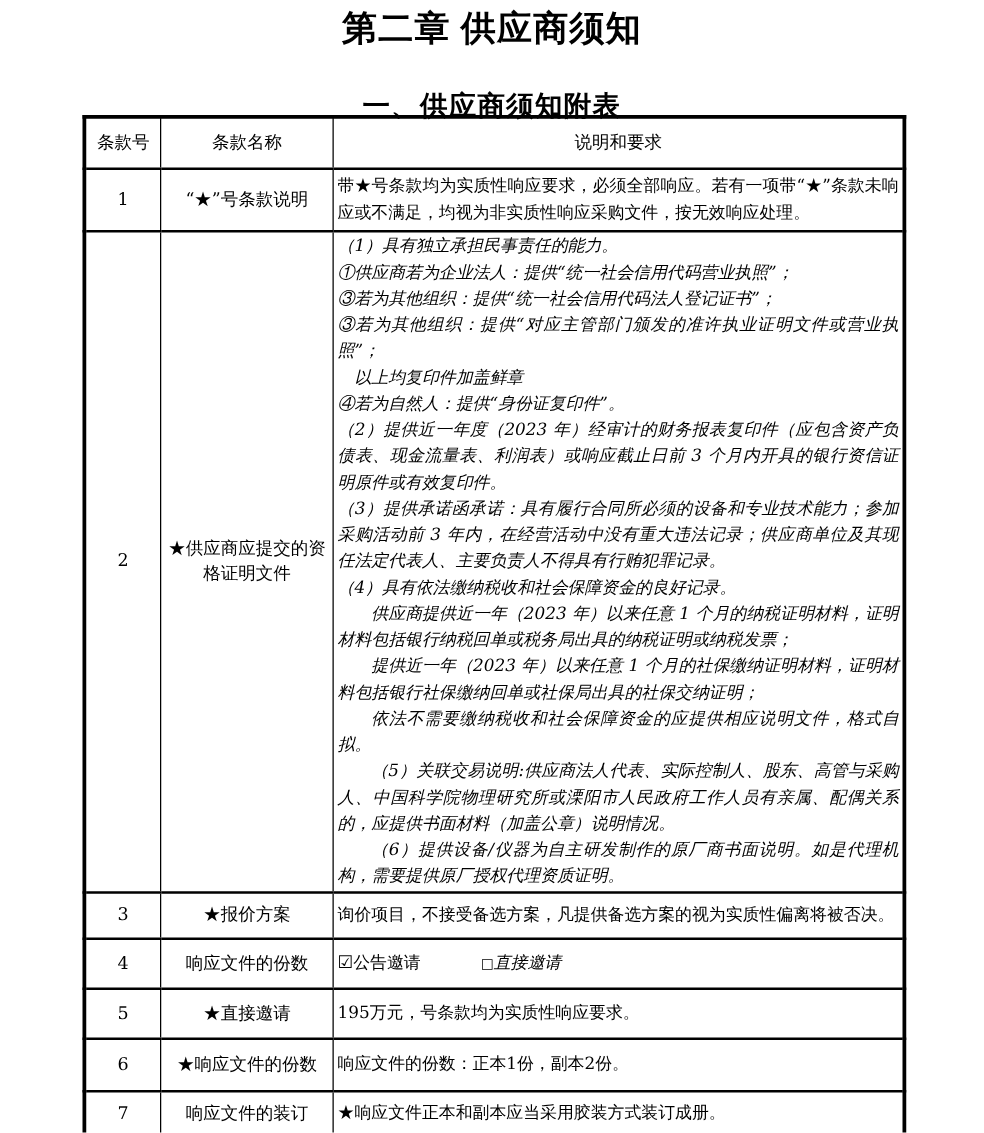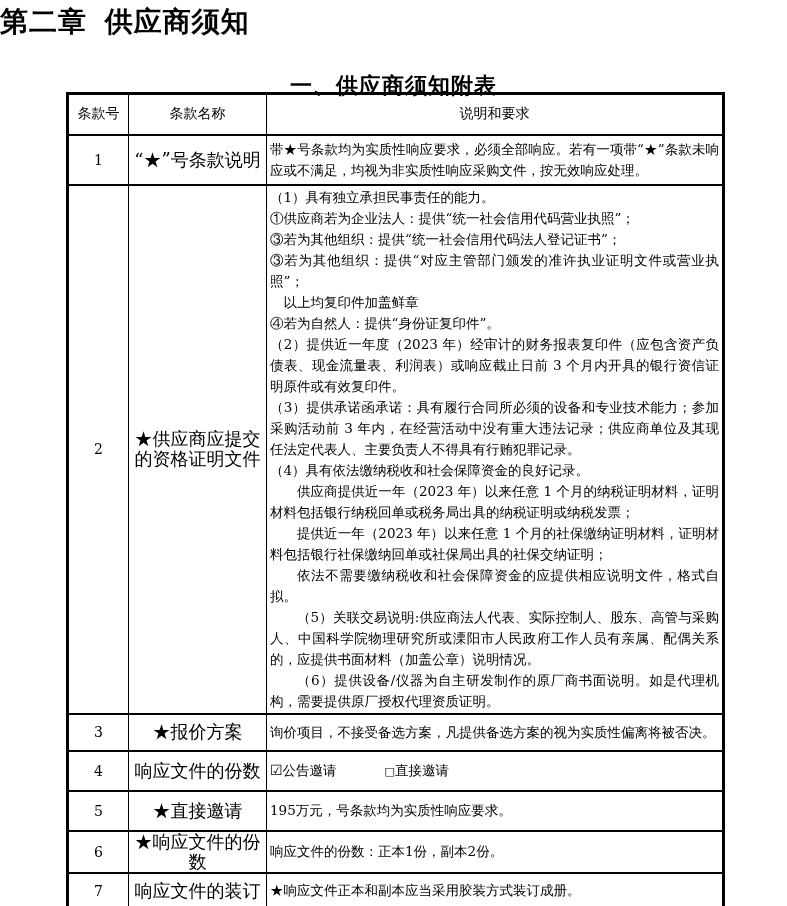--- a/index.html
+++ b/index.html
@@ -13,21 +13,22 @@
     overflow: hidden;
   }
   .page {
     position: relative;
     width: 787px;
     height: 906px;
     background: #ffffff;
   }
   .doc-title {
     padding-top: 7px;
-    font-family: Liberation Mono, monospace;
+    text-align: center;
+    font-family: Liberation Serif, serif;
     font-weight: 700;
     font-size: 28px;
     line-height: 34px;
     letter-spacing: 1px;
   }
   .doc-subtitle {
     margin-top: 32px;
     text-align: center;
     font-family: "DejaVu Sans", "Liberation Sans", sans-serif;
     font-weight: 700;
@@ -60,39 +61,40 @@
     text-align: center;
     font-size: 14px;
     font-family: Liberation Mono, monospace;
   }
   td.no-cell {
     text-align: center;
     font-size: 14px;
   }
   td.name-cell {
     text-align: center;
-    font-size: 18px;
+    font-size: 14px;
     padding: 0 3px;
     line-height: 20px;
   }
   td.desc-cell {
     font-size: 13.5px;
     line-height: 21px;
     padding: 1px 3px;
     text-align: justify;
   }
   td.desc-cell p.para {
     margin: 0;
     text-align: justify;
+    font-style: italic;
   }
   .indent-none  { text-indent: 0; }
   .indent-small { text-indent: 1em; }
   .indent-first { text-indent: 2em; }
   .option { white-space: nowrap; }
-  .option + .option { margin-left: 48px; }
+  .option + .option { margin-left: 48px; font-style: italic; }
   .box-checked { font-size: 14px; }
   .box-unchecked { font-size: 11px; }
   
   tr.r-head { height: 41px; }
   tr.r-1 { height: 50px; }
   tr.r-2 { height: 525px; }
   tr.r-3 { height: 37px; }
   tr.r-4 { height: 40px; }
   tr.r-5 { height: 40px; }
   tr.r-6 { height: 42px; }

